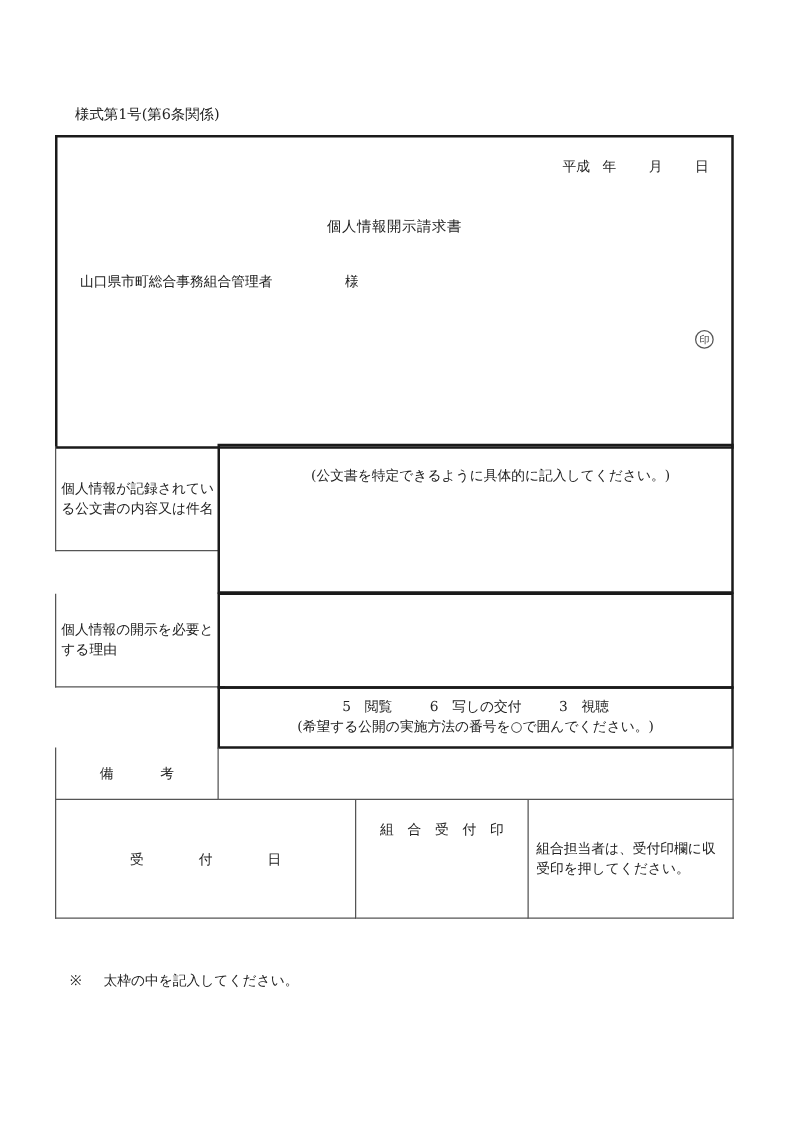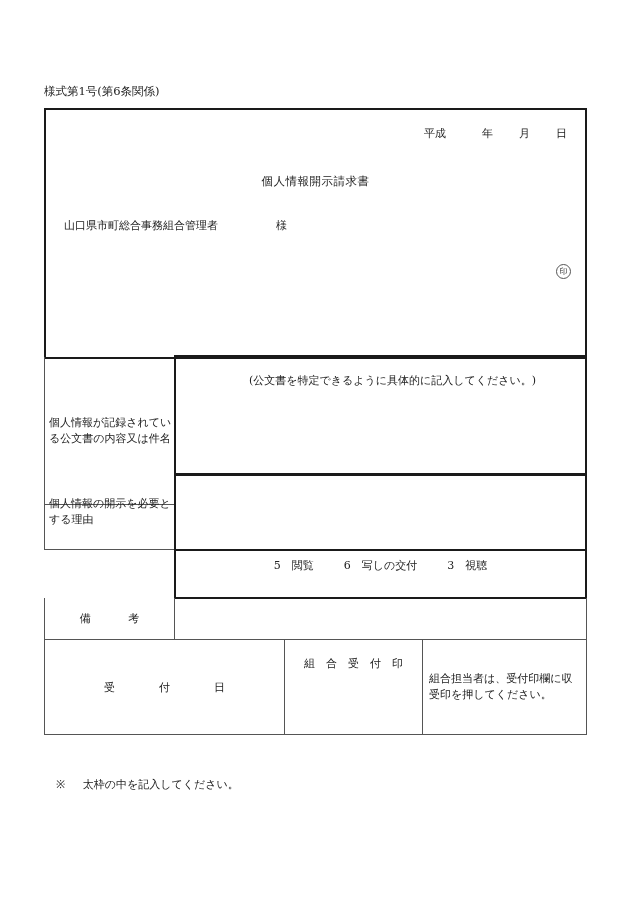--- a/index.html
+++ b/index.html
@@ -2,30 +2,30 @@
 <html><head>
 <meta charset="utf-8">
 <style>
   html, body { margin: 0; padding: 0; background: #ffffff; }
   body {
     width: 630px; height: 915px; position: relative; overflow: hidden;
     font-family: "DejaVu Serif", "Liberation Serif", serif;
     color: #222; font-size: 11px;
   }
   .abs { position: absolute; }
-  .form-id { left: 44px; top: 84px; font-size: 11.5px; }
+  .form-id { left: 60px; top: 84px; font-size: 11.5px; }
 
   
   .header-box {
     left: 44px; top: 108px; width: 539px; height: 247px;
     border: 2px solid #1a1a1a; border-bottom: 2px solid #1a1a1a;
   }
   .date-row { right: 18px; top: 16px; display: flex; gap: 0; font-size: 11px; }
   .date-row span { display: inline-block; }
-  .date-era { margin-right: 36px; }
+  .date-era { margin-right: 10px; }
   .date-year { margin-right: 26px; }
   .date-month { margin-right: 26px; }
   .doc-title { left: 0; width: 100%; top: 64px; text-align: center; font-size: 11.5px; letter-spacing: 0.5px; }
   .addressee { left: 18px; top: 108px; font-size: 11px; }
   .honorific { left: 230px; top: 108px; font-size: 11px; }
   .applicant-fields { left: 252px; top: 125px; font-size: 11px; line-height: 16px; }
   .field-row { width: 58px; display: flex; justify-content: space-between; }
   .seal {
     left: 510px; top: 154px; width: 13px; height: 13px;
     border: 1px solid #555; border-radius: 50%;
@@ -74,38 +74,39 @@
 
   <div class="abs addressee">山口県市町総合事務組合管理者</div>
   <div class="abs honorific">様</div>
 
 
   <div class="abs seal">印</div>
 
 </div>
 
 <div class="abs row r1">
-  <div class="cell lbl thin-left thin-bottom" style="left:0;top:0;width:131px;height:148px;">個人情報が記録されている公文書の内容又は件名</div>
+  <div class="cell lbl thin-left thin-bottom" style="left:0;top:0;width:131px;height:84px;">個人情報が記録されている公文書の内容又は件名</div>
   <div class="cell thick" style="left:130px;top:-2px;width:413px;height:120px;">
     <div class="hint">(公文書を特定できるように具体的に記入してください。)</div>
   </div>
 </div>
 
 <div class="abs row r2">
   <div class="cell lbl thin-left thin-bottom" style="left:0;top:0;width:136px;height:75px;">個人情報の開示を必要とする理由</div>
   <div class="cell thick" style="left:130px;top:-1px;width:413px;height:77px;"></div>
 </div>
 
 <div class="abs row r3">
   <div class="cell thick" style="left:130px;top:-1px;width:413px;height:50px;">
     <div class="method-line method-options">
       <span>5　閲覧</span>
       <span>6　写しの交付</span>
       <span>3　視聴</span>
     </div>
+    <div class="method-line">(希望する公開の実施方法の番号を○で囲んでください。)</div>
   </div>
 </div>
 
 <div class="abs row r4">
   <div class="cell lbl thin-left thin-bottom thin-right" style="left:0;top:0;width:131px;height:42px;justify-content:space-around;padding:0 16px;">
     <span>備</span>
     <span>考</span>
   </div>
   <div class="cell thin-right thin-bottom" style="left:131px;top:0;width:412px;height:42px;"></div>
 </div>

